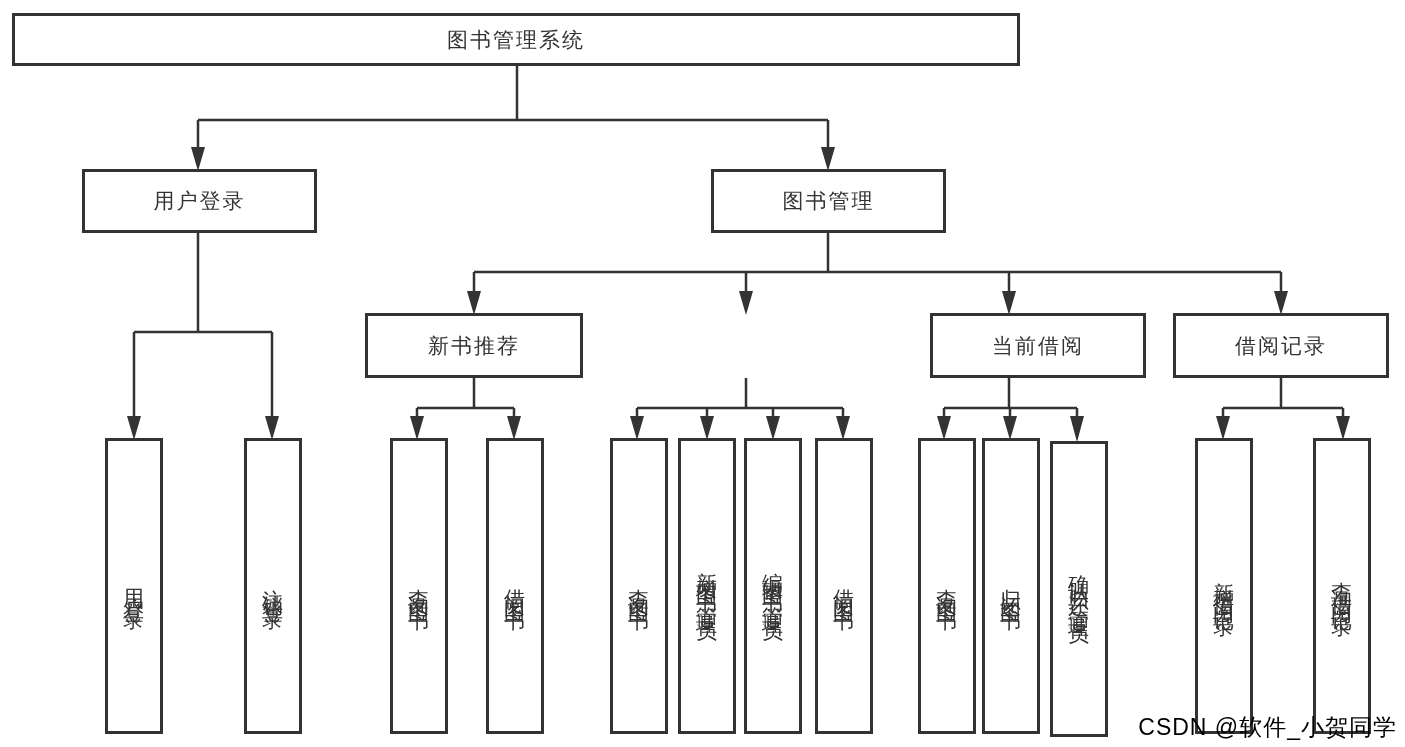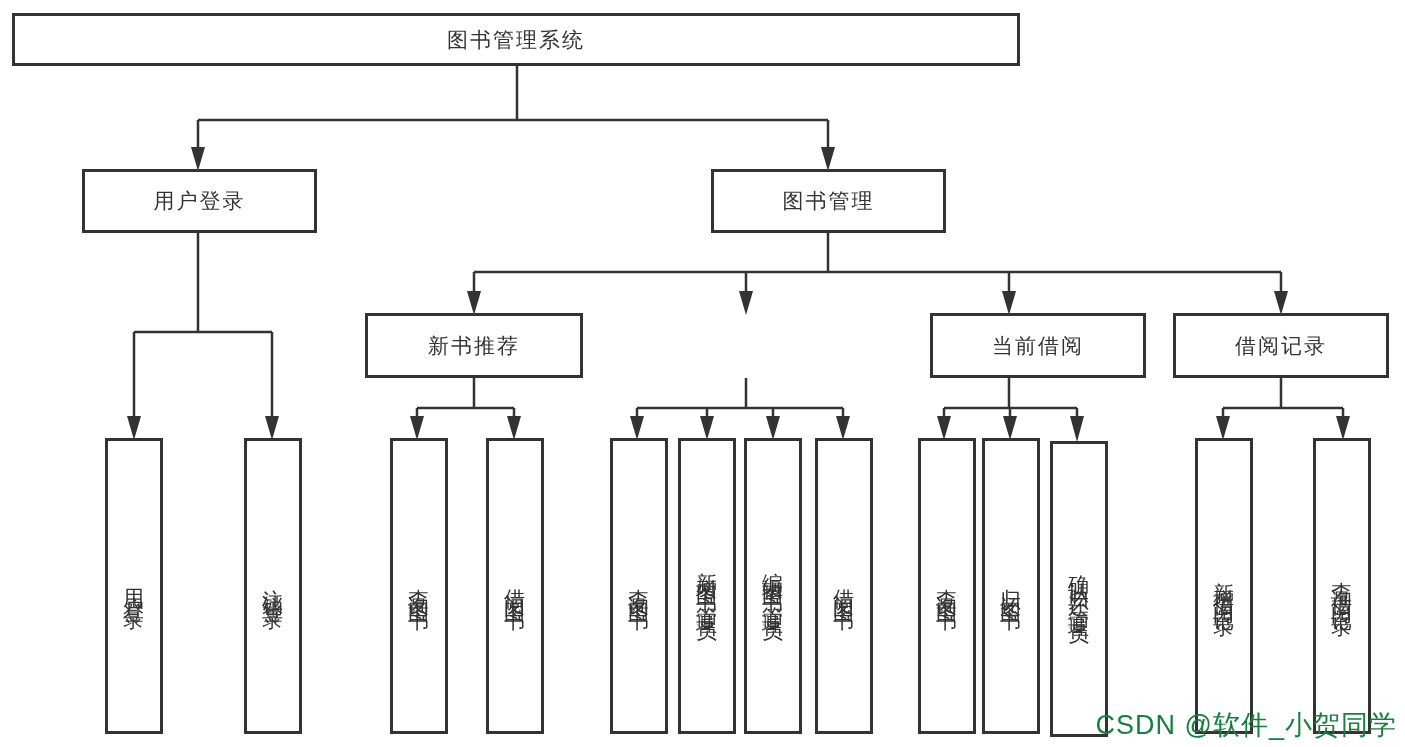--- a/index.html
+++ b/index.html
@@ -40,23 +40,23 @@
     font-size: 21px;
     letter-spacing: 7px;
     line-height: 1;
     color: #333333;
   }
   .leaf { width: 58px; top: 438px; height: 296px; }
   .watermark {
     position: absolute;
     right: 8px;
     bottom: 4px;
-    font-size: 27px;
+    font-size: 23px;
     letter-spacing: 1px;
-    color: #15803d;
+    color: #000000;
     z-index: 4;
     white-space: nowrap;
   }
 </style>
 </head>
 <body>
 
 <div class="canvas">
 
   <svg class="connectors" viewBox="0 0 1405 747" xmlns="http://www.w3.org/2000/svg" aria-hidden="true">

